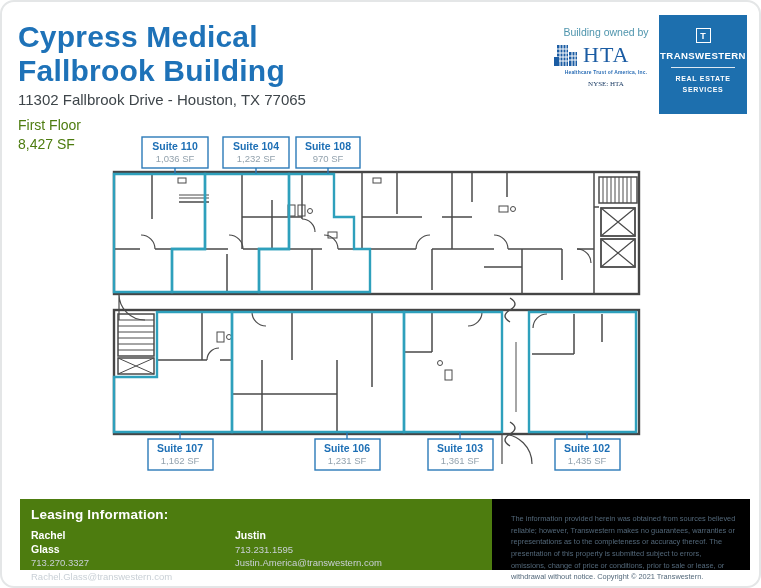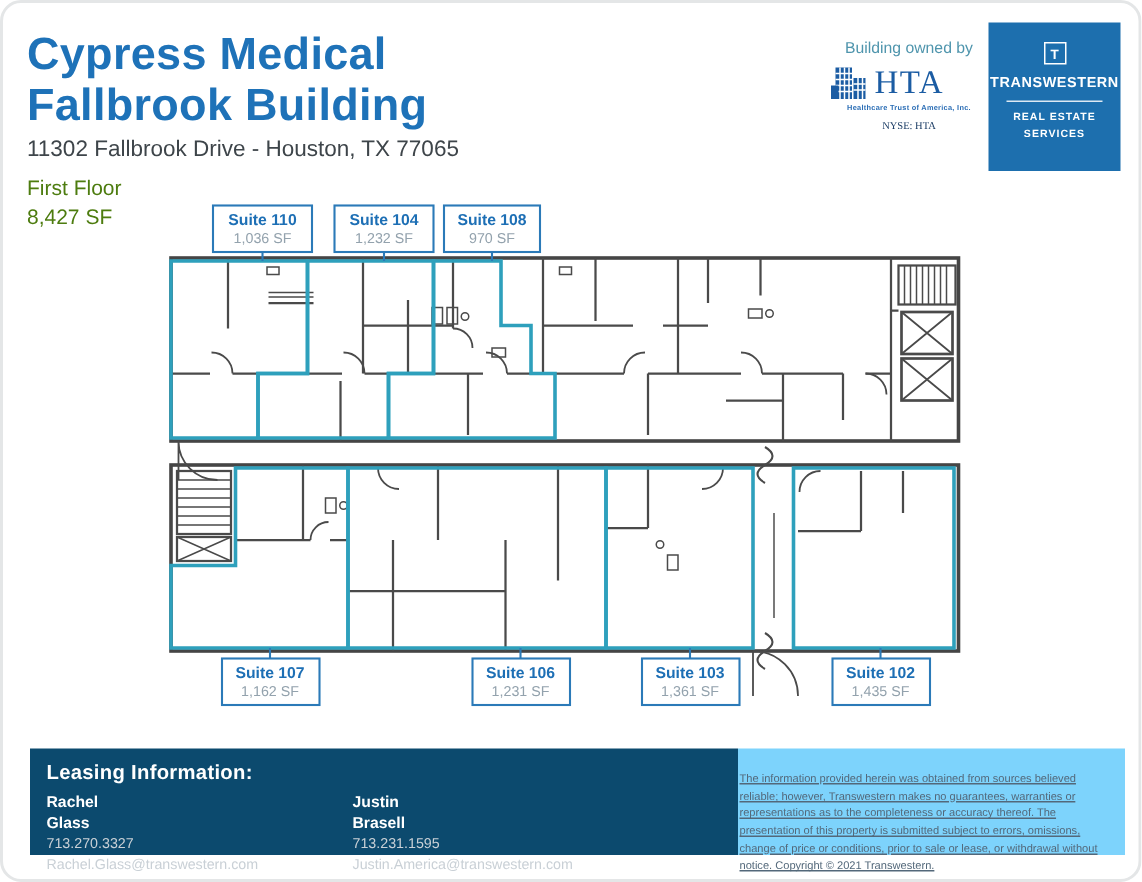--- a/index.html
+++ b/index.html
@@ -25,28 +25,28 @@
             align-items:center;justify-content:center;font-size:9px;font-weight:700;}
   .tw .tname{font-size:9.6px;font-weight:700;letter-spacing:.4px;margin-top:7px;}
   .tw .tline{width:64px;height:1px;background:#fff;opacity:.85;margin-top:6px;}
   .tw .tsub{font-size:7px;font-weight:700;letter-spacing:.7px;margin-top:6px;line-height:1.5;text-align:center;}
   
   .plan{position:absolute;left:103px;top:130px;width:548px;height:342px;}
   .sname{font:bold 10.5px "Liberation Sans",sans-serif;fill:#1d6fb5;text-anchor:middle;}
   .ssf{font:9.5px "Liberation Sans",sans-serif;fill:#93a2ad;text-anchor:middle;}
   
   .band{position:absolute;left:18px;top:497px;width:730px;height:71px;display:flex;}
-  .lease{width:472px;background:#0c4a6e;box-sizing:border-box;padding:8px 0 0 11px;}
+  .lease{width:472px;background:#4d7c0f;box-sizing:border-box;padding:8px 0 0 11px;}
   .lease h2{margin:0 0 7px 0;font-size:13.5px;font-weight:600;color:#fff;letter-spacing:.2px;}
   .contacts{display:flex;}
   .contact{width:204px;}
   .cname{font-size:10.5px;font-weight:700;color:#fff;line-height:1.3;}
   .cline{font-size:9.5px;color:#c9d0d6;line-height:1.4;}
-  .disc{flex:1;background:#7dd3fc;box-sizing:border-box;padding:14px 12px 0 1px;
-        font-size:7.4px;color:#53687a;line-height:1.58;text-decoration:underline;}
+  .disc{flex:1;background:#000000;box-sizing:border-box;padding:14px 12px 0 19px;
+        font-size:7.4px;color:#53687a;line-height:1.58;}
 </style>
 </head>
 <body>
 
 <div class="page">
 
   <div class="title">
     <div>Cypress Medical</div>
     <div>Fallbrook Building</div>
   </div>
@@ -219,21 +219,20 @@
       <h2>Leasing Information:</h2>
       <div class="contacts">
         <div class="contact">
           <div class="cname">Rachel</div>
           <div class="cname">Glass</div>
           <div class="cline">713.270.3327</div>
           <div class="cline">Rachel.Glass@transwestern.com</div>
         </div>
         <div class="contact">
           <div class="cname">Justin</div>
-          <div class="cname">Brasell</div>
           <div class="cline">713.231.1595</div>
           <div class="cline">Justin.America@transwestern.com</div>
         </div>
       </div>
     </div>
     <div class="disc">The information provided herein was obtained from sources believed reliable; however, Transwestern makes no guarantees, warranties or representations as to the completeness or accuracy thereof. The presentation of this property is submitted subject to errors, omissions, change of price or conditions, prior to sale or lease, or withdrawal without notice. Copyright © 2021 Transwestern.</div>
   </div>
 
 </div>
 

